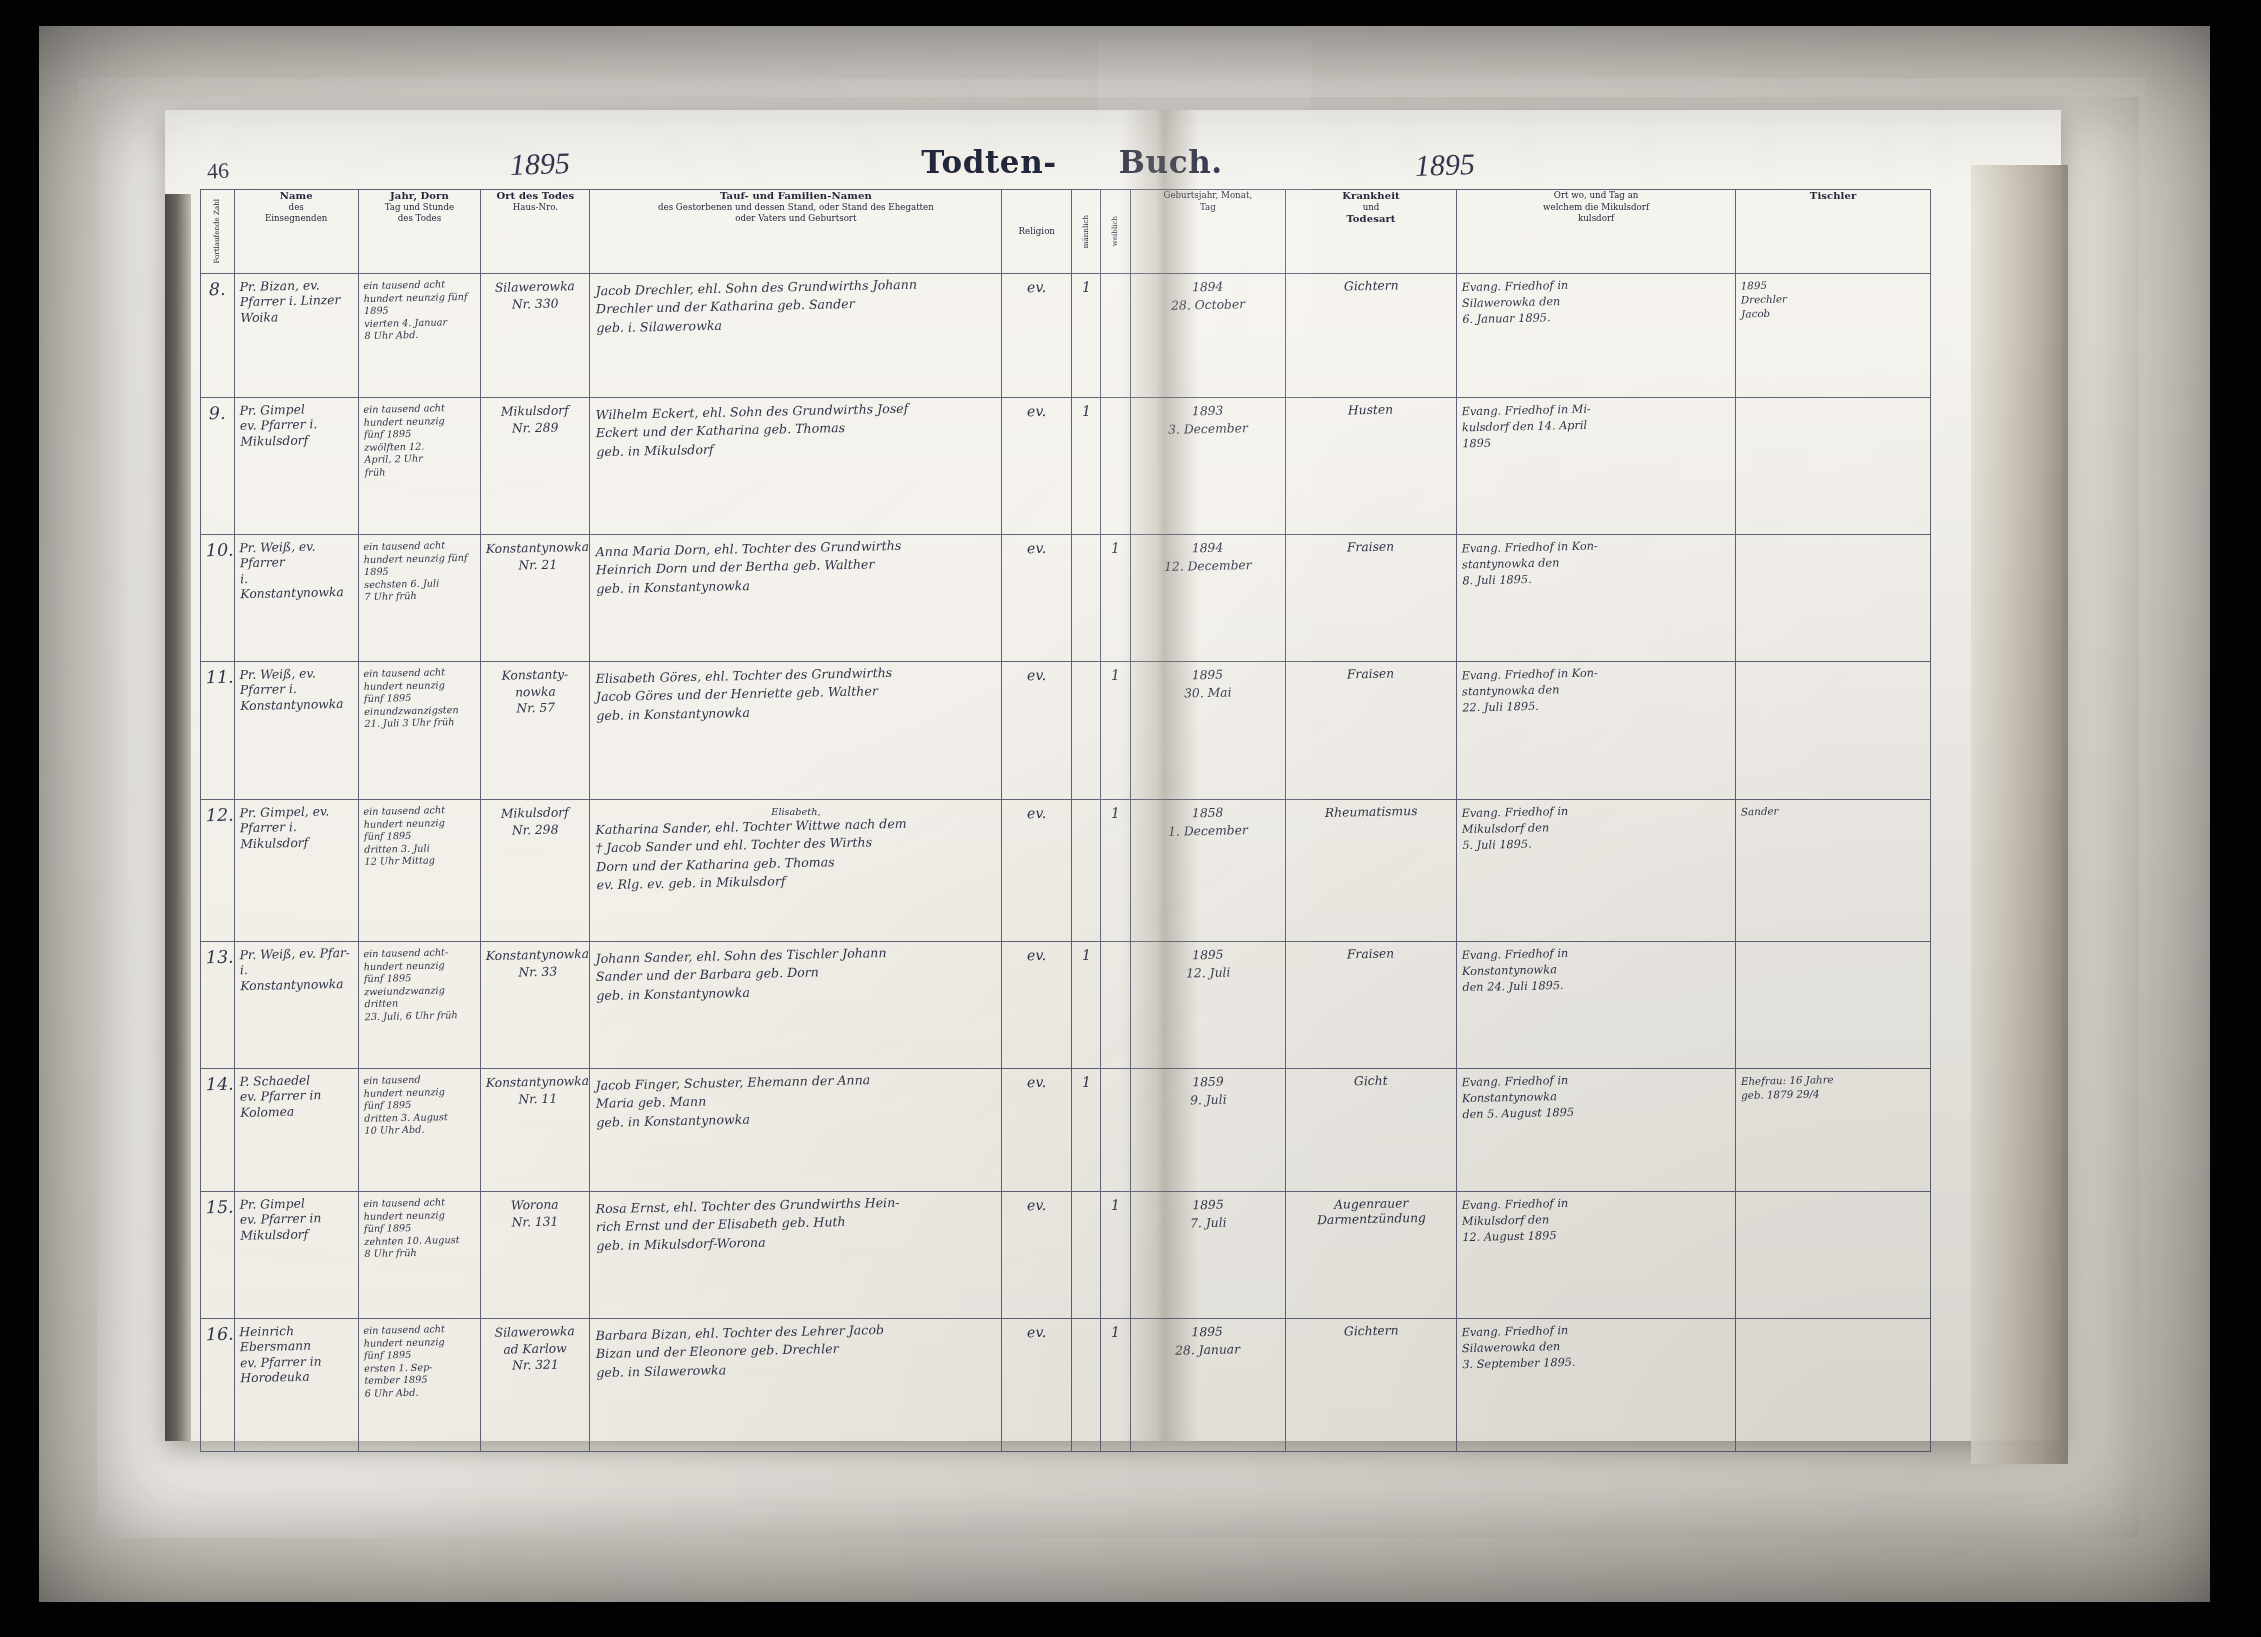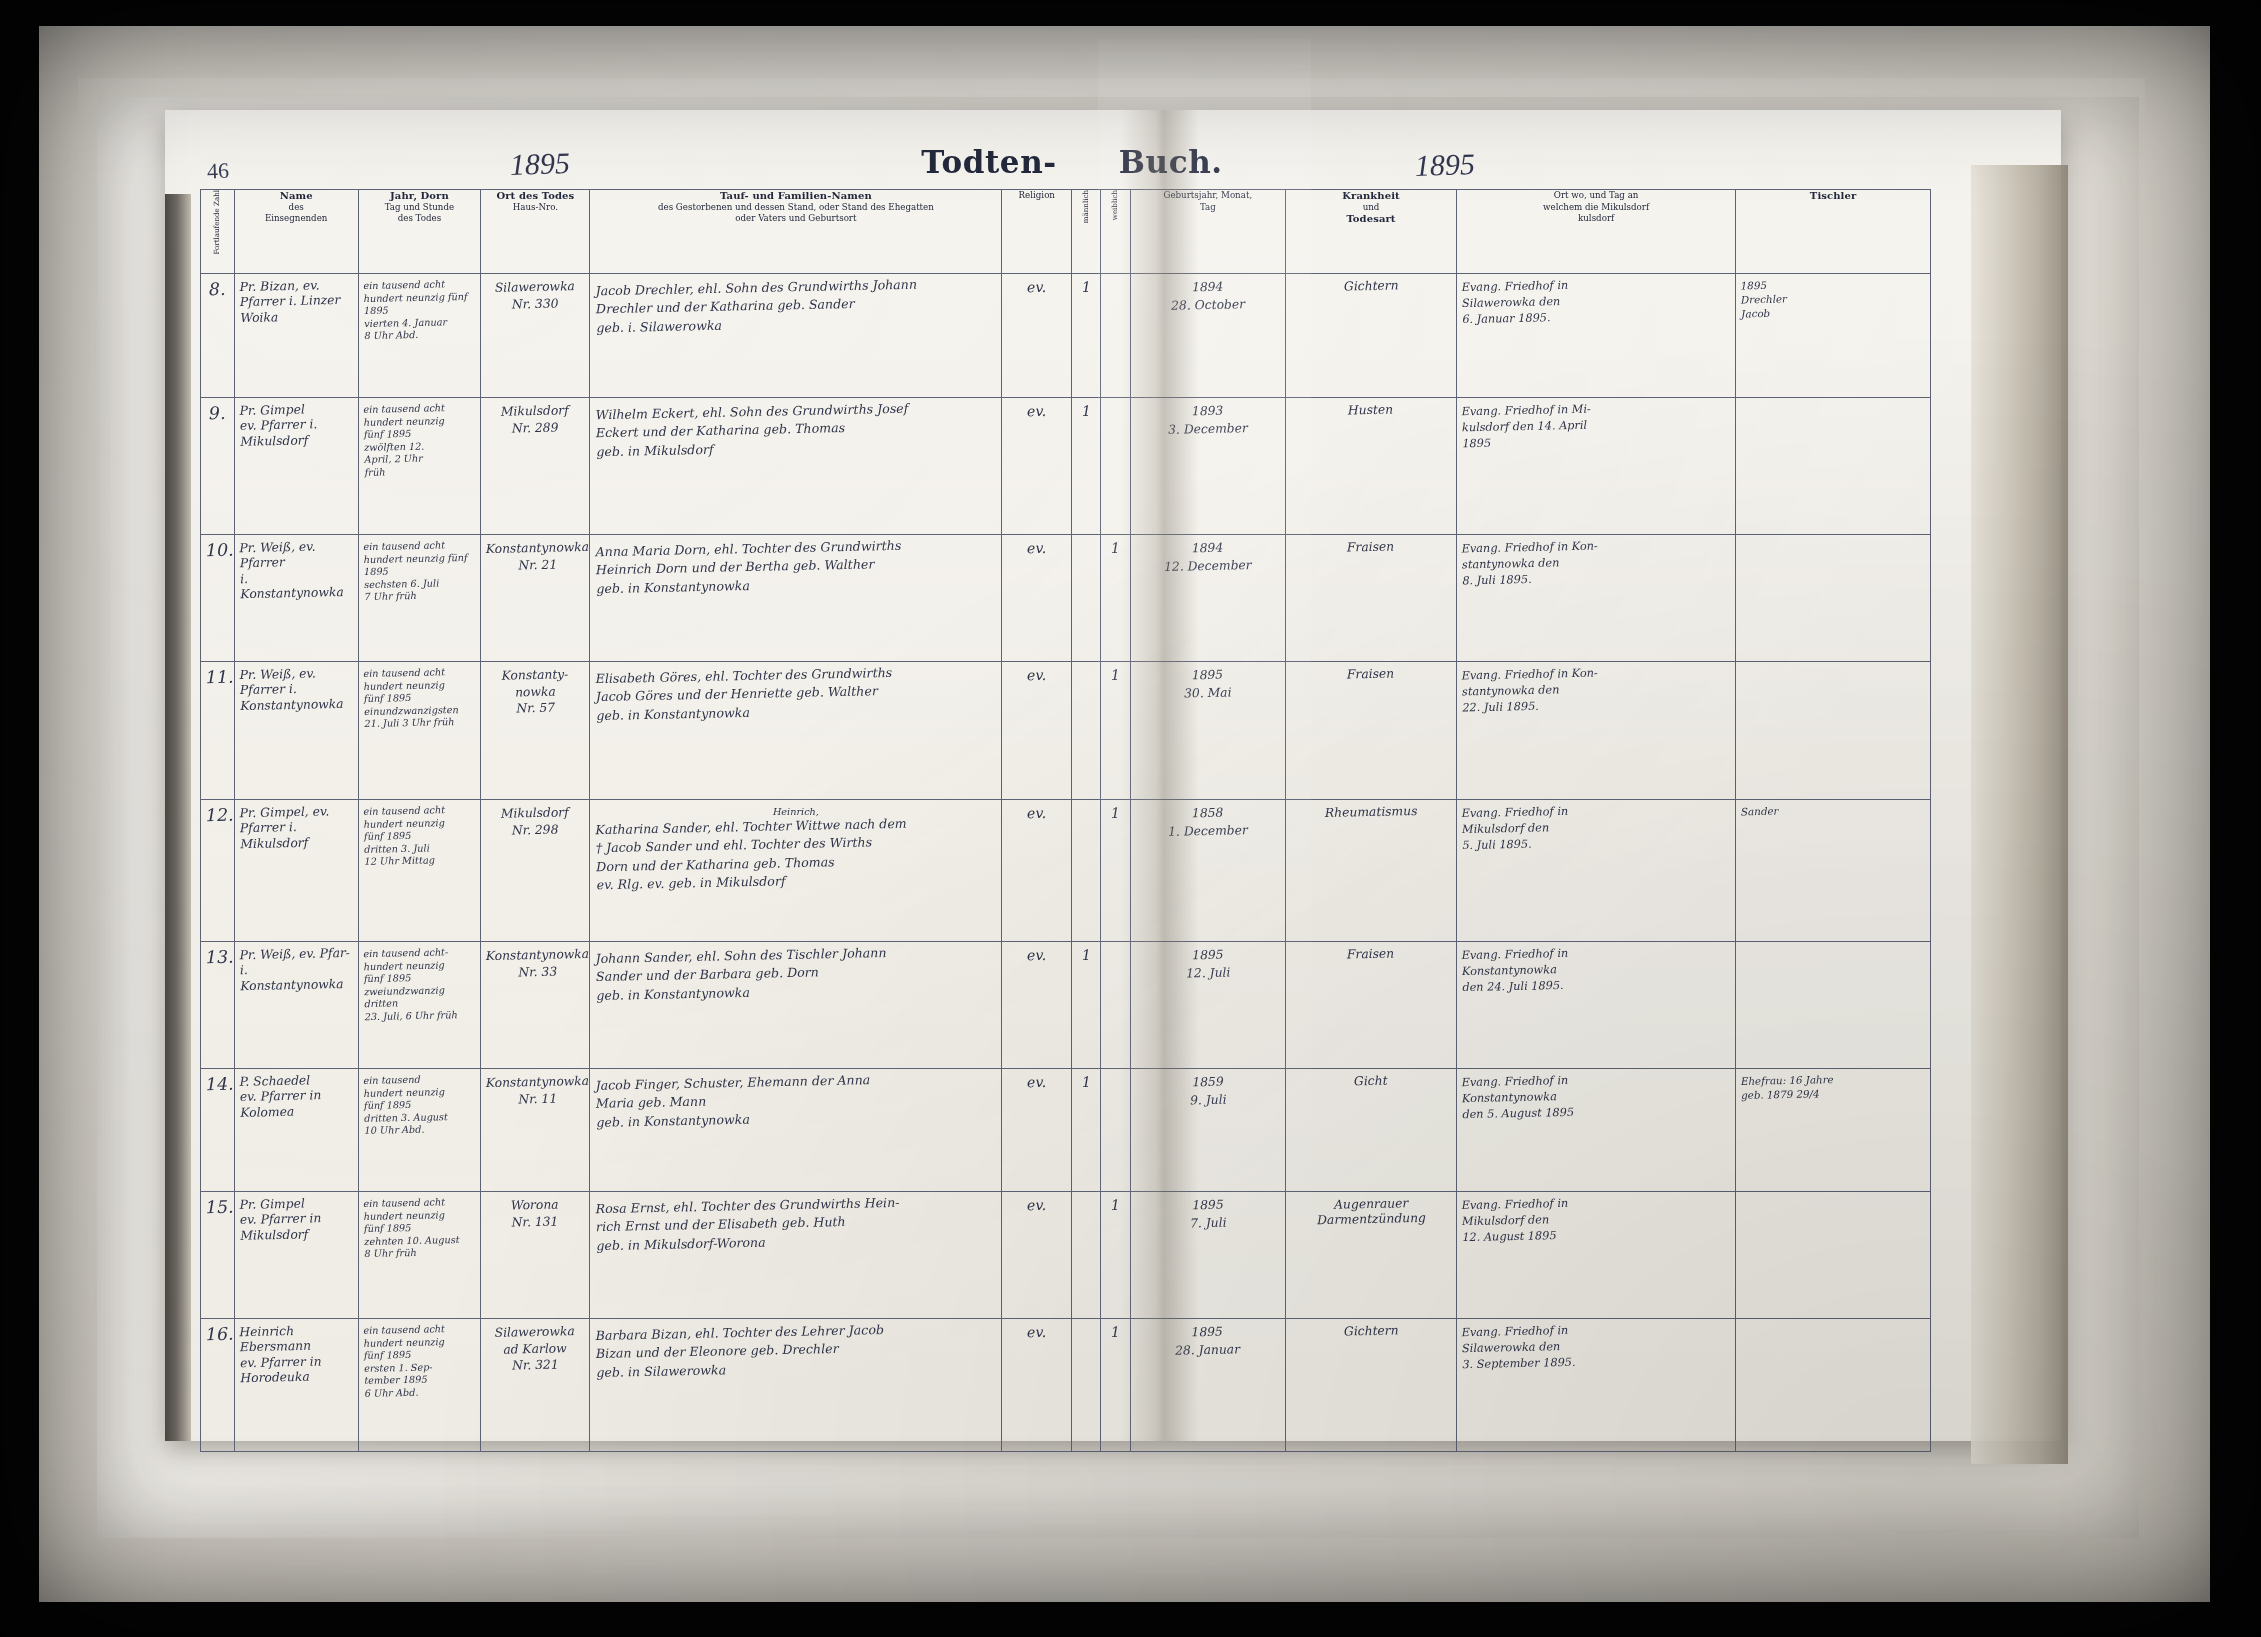--- a/index.html
+++ b/index.html
@@ -146,21 +146,21 @@
     line-height: 1.35;
   }
   .vert-small {
     writing-mode: vertical-rl;
     transform: rotate(180deg);
     white-space: nowrap;
     font-family: "DejaVu Serif", serif;
     font-size: 7.1px;
     margin: 0 auto;
   }
-  .hdr-cell-inner { height: 83px; display:flex; align-items:flex-start; justify-content:center; }
+  .hdr-cell-inner { height: 83px; display:flex; align-items:center; justify-content:center; }
 
   
   .hw {
     font-family: "DejaVu Serif", serif;
     font-style: italic;
     color: #2f3449;
     line-height: 1.25;
   }
   td .cellpad { padding: 5.2px 5.2px 2.6px 5.2px; }
 
@@ -514,21 +514,21 @@
 hundert neunzig
 fünf 1895
 dritten 3. Juli
 12 Uhr Mittag</span></div>
             </td>
             <td>
               <div class="cellpad hw c-place"><span class="rot-a" style="white-space: pre-line;">Mikulsdorf
 Nr. 298</span></div>
             </td>
             <td>
-              <div class="cellpad hw c-names"><span class="above">Heinrich,</span><span class="rot-a" style="white-space: pre-line;">Katharina Sander, ehl. Tochter Wittwe nach dem
+              <div class="cellpad hw c-names"><span class="above">Elisabeth,</span><span class="rot-a" style="white-space: pre-line;">Katharina Sander, ehl. Tochter Wittwe nach dem
 † Jacob Sander und ehl. Tochter des Wirths
 Dorn und der Katharina geb. Thomas
 ev. Rlg. ev. geb. in Mikulsdorf</span></div>
             </td>
             <td>
               <div class="cellpad hw c-rel"><span class="rot-a" style="white-space: pre-line;">ev.</span></div>
             </td>
             <td>
               <div class="cellpad hw c-sex"><span class="rot-a" style="white-space: pre-line;"></span></div>
             </td>

